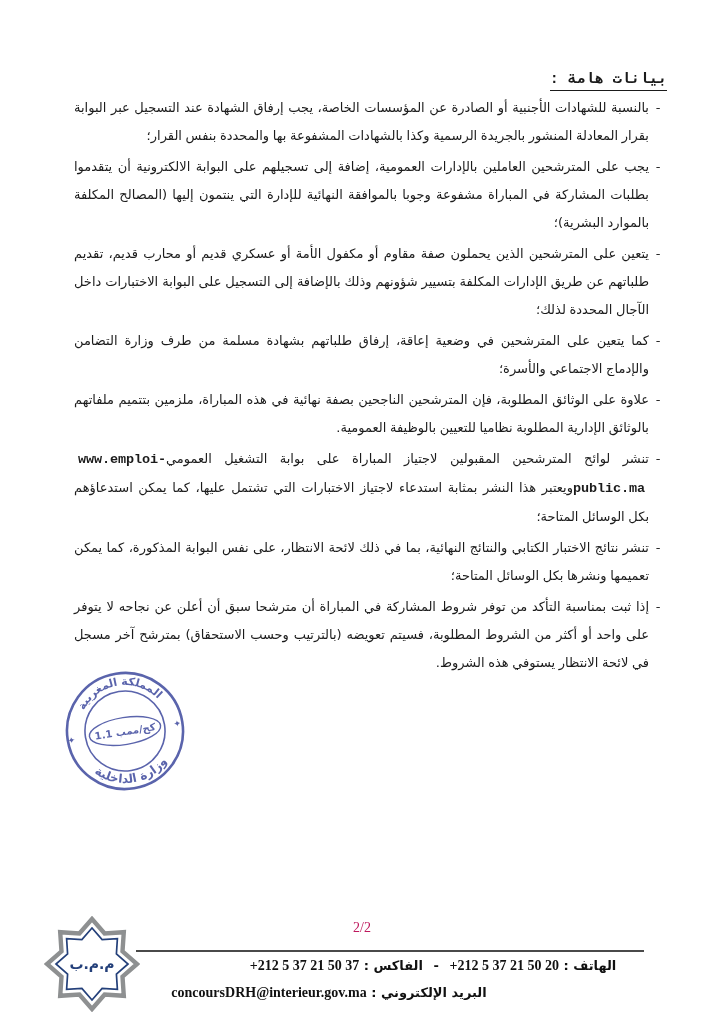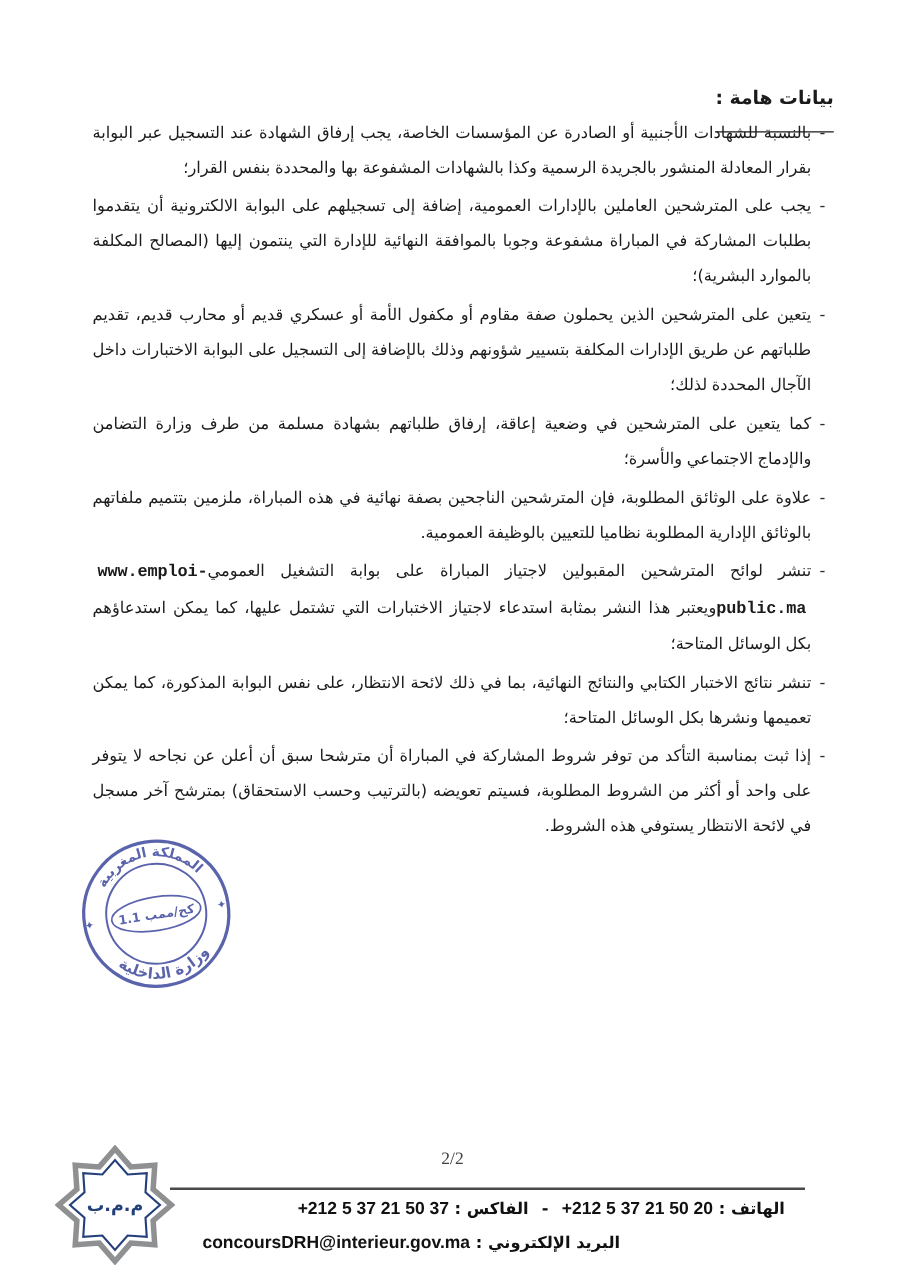--- a/index.html
+++ b/index.html
@@ -15,21 +15,22 @@
     position:absolute;
     top:64px;right:57px;left:62px;
     direction:rtl;
   }
   .section-title{
     font-size:15px;font-weight:bold;
     line-height:29px;
   }
   .section-title .u{
     border-bottom:1.6px solid #1b1b1b;
-    padding-bottom:18px;
+    padding-bottom:2px;
+    font-family:Liberation Mono, monospace;
   }
   .section-title.second{margin-top:3px;}
   .item{
     display:flex;
     direction:rtl;
     margin-bottom:3px;
   }
   .dash{
     flex:0 0 18px;
     text-align:center;
@@ -62,37 +63,37 @@
   .emblem{
     position:absolute;
     left:44px;top:916px;
   }
   .page-number{
     position:absolute;
     top:920px;left:0;width:724px;
     text-align:center;
     font-family:"Liberation Serif",serif;
     font-size:14px;
-    color:#404040;
+    color:#be185d;
   }
   .footer-rule{
     position:absolute;
     top:950px;left:136px;width:508px;
     border-top:2px solid #4a4a4a;
   }
   .footer-line{
     position:absolute;
     white-space:nowrap;
     direction:rtl;
     font-size:13px;
     font-weight:bold;
     color:#111;
   }
   .footer-line .num, .footer-line .latin{
-    font-family:Liberation Sans, sans-serif;
+    font-family:Liberation Serif, serif;
     font-size:14px;
     font-weight:bold;
     unicode-bidi:embed;
   }
   .footer-phone{
     top:958px;left:433px;
     transform:translateX(-50%);
   }
   .footer-email{
     top:985px;left:305px;

